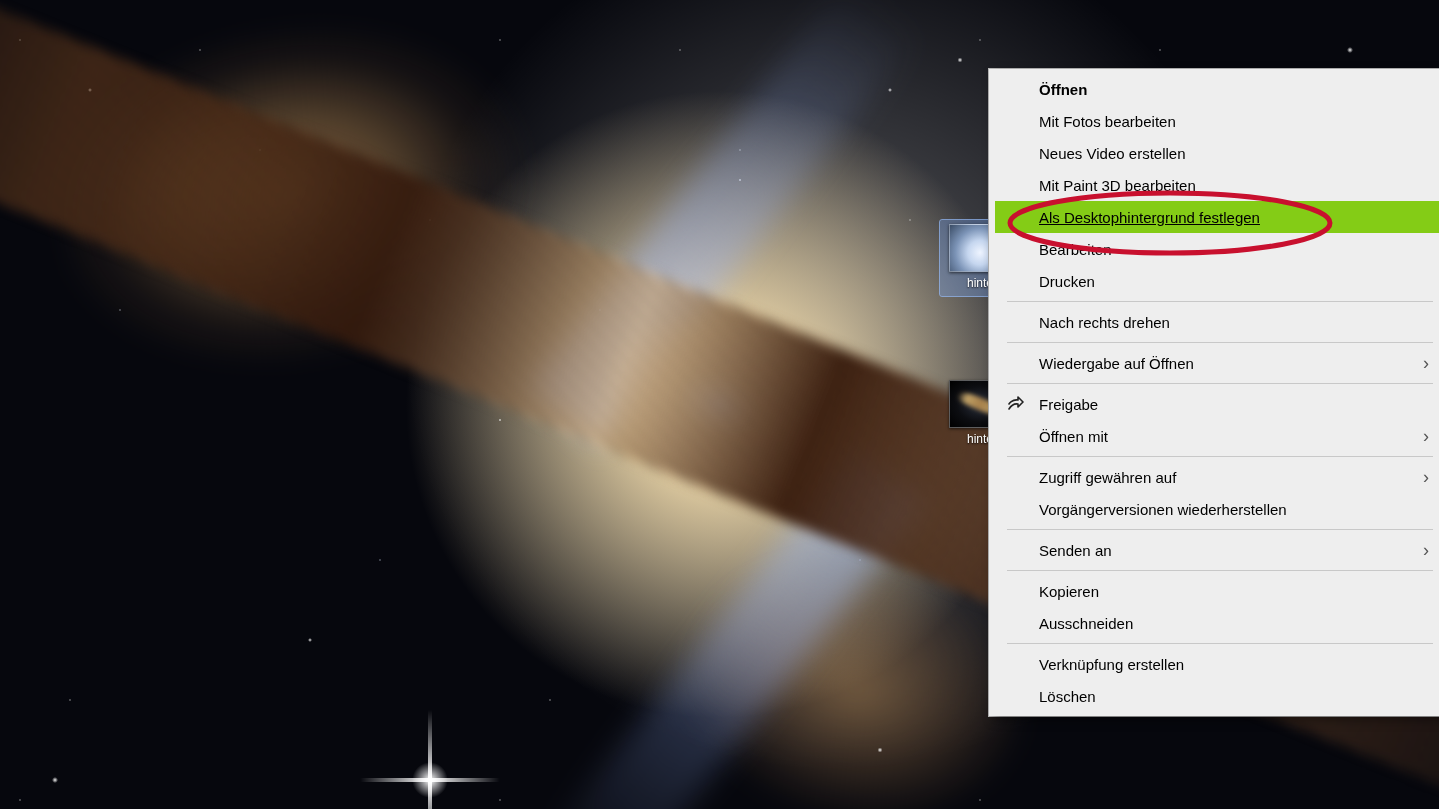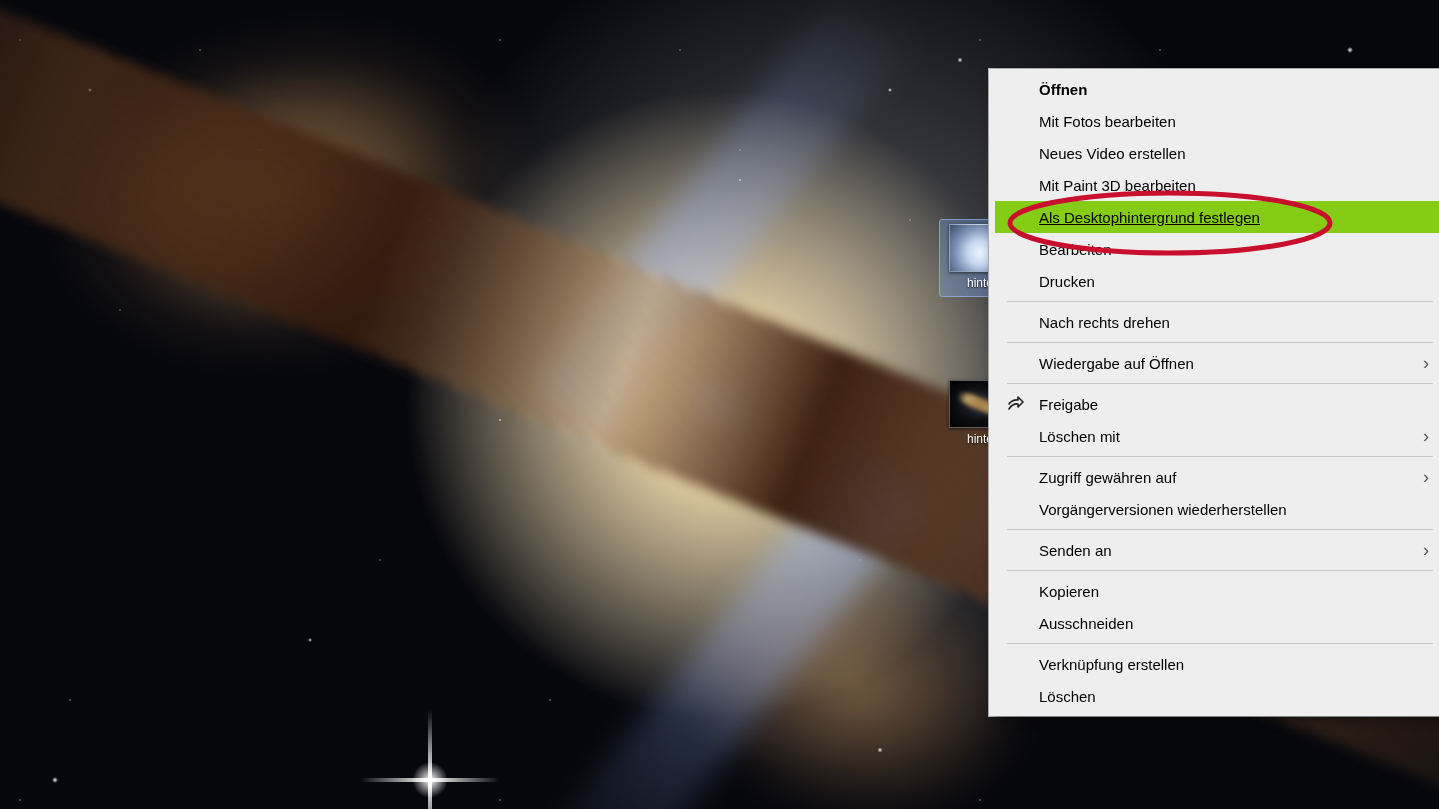--- a/index.html
+++ b/index.html
@@ -313,21 +313,21 @@
 
   <div class="ctxitem">
     <span class="ctxicon">
       <svg width="20" height="20" viewBox="0 0 20 20" fill="none" stroke="#222" stroke-width="1.6" stroke-linecap="round" stroke-linejoin="round">
         <path d="M4 10 C4 10 7 5 13 6 L13 3 L18 8 L13 13 L13 10 C8 9.2 5.5 12.5 4 15"></path>
       </svg>
     </span>
     <span class="lbl">Freigabe</span>
   </div>
   <div class="ctxitem">
-    <span class="lbl">Löschen mit</span>
+    <span class="lbl">Öffnen mit</span>
     <span class="chev">›</span>
   </div>
   <div class="ctxsep"></div>
 
   <div class="ctxitem">
     <span class="lbl">Zugriff gewähren auf</span>
     <span class="chev">›</span>
   </div>
   <div class="ctxitem">
     <span class="lbl">Vorgängerversionen wiederherstellen</span>

